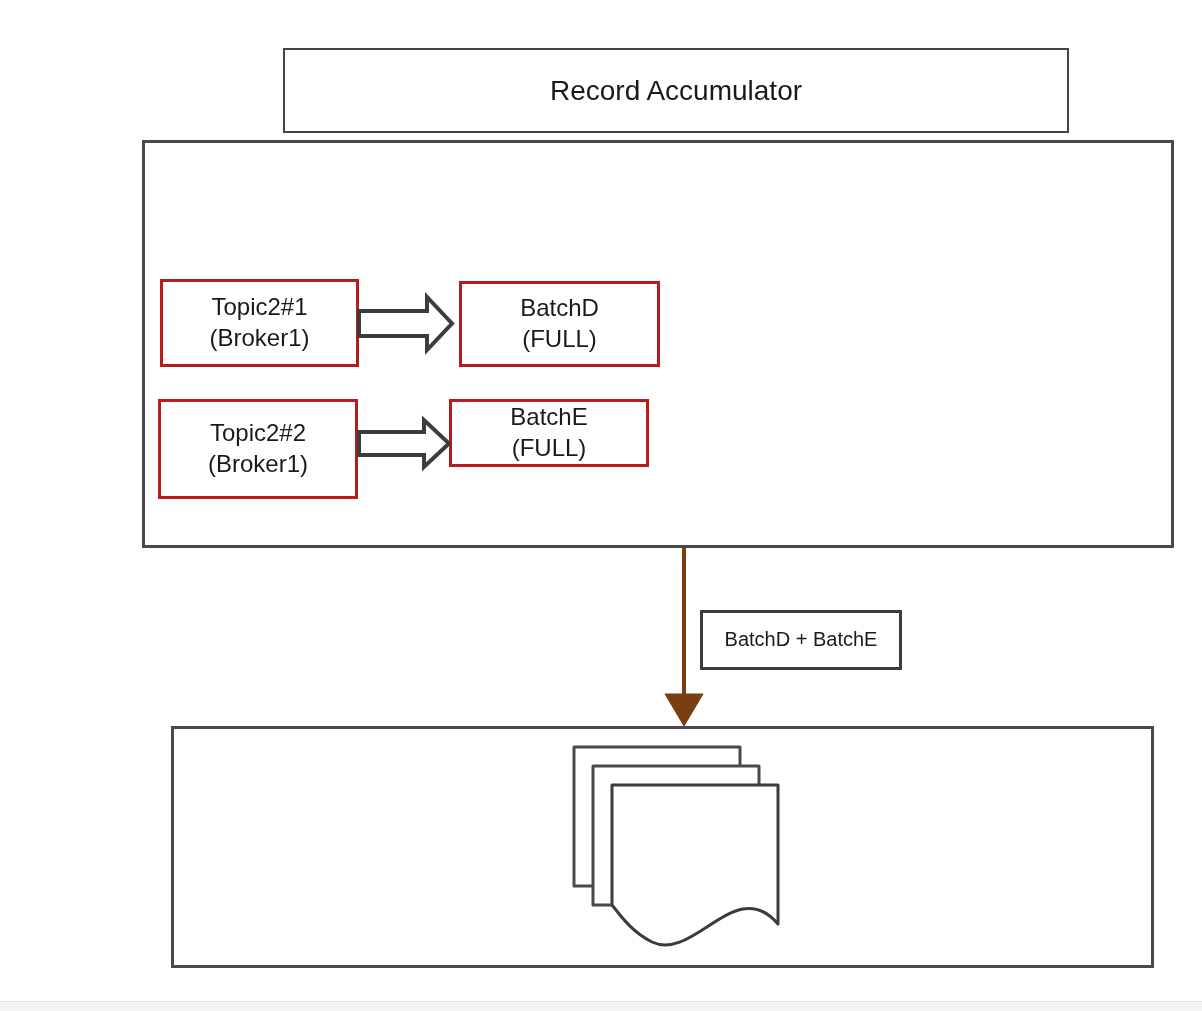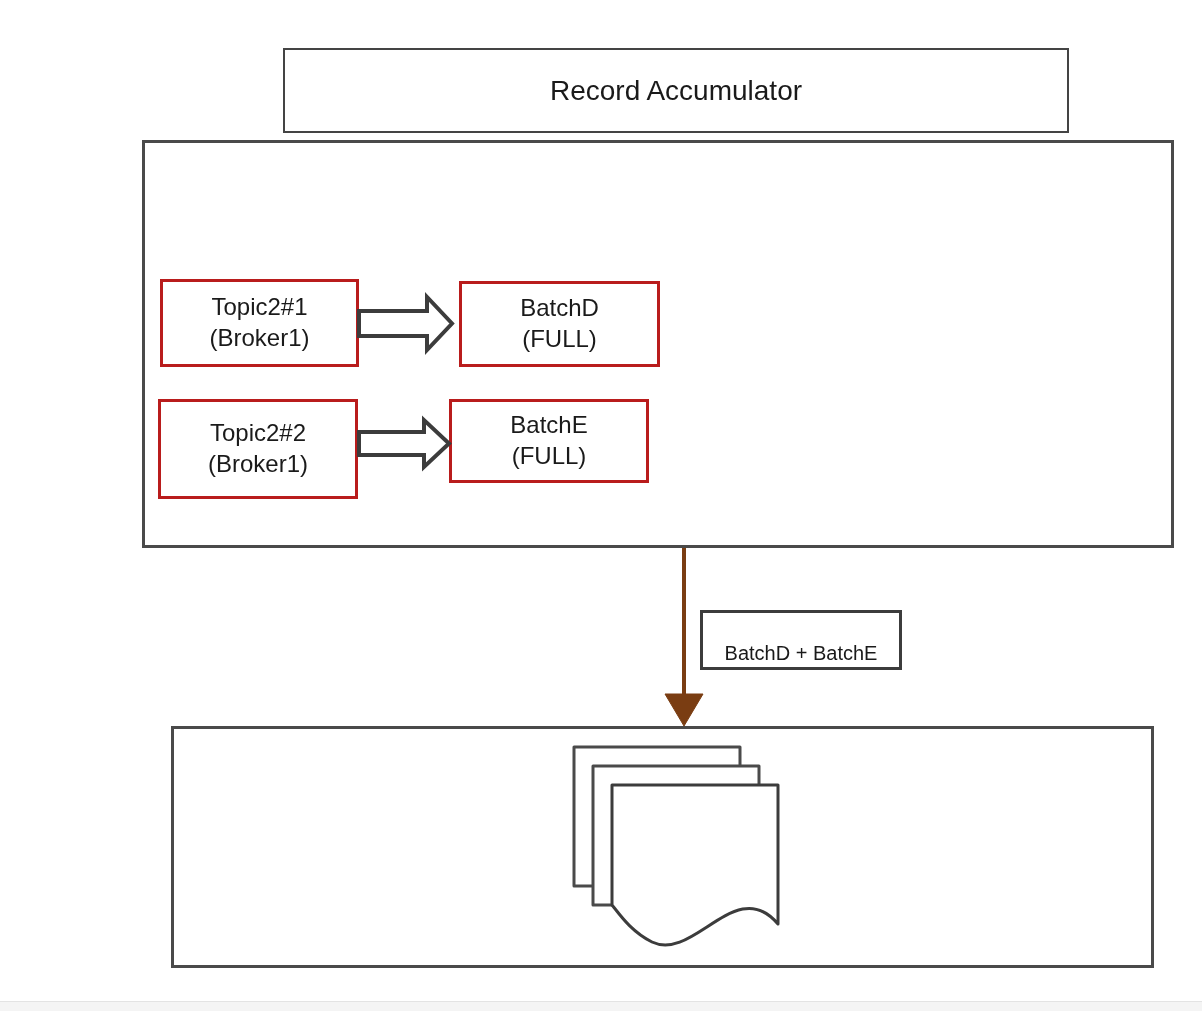--- a/index.html
+++ b/index.html
@@ -62,31 +62,30 @@
   }
 
   
   .node {
     font-size: 24px;
     border: 3px solid #b91c1c;
   }
   #topic-1-box { left: 160px; top: 279px; width: 199px; height: 88px; }
   #batch-d-box { left: 459px; top: 281px; width: 201px; height: 86px; }
   #topic-2-box { left: 158px; top: 399px; width: 200px; height: 100px; }
-  #batch-e-box { left: 449px; top: 399px; width: 200px; height: 84px; }
+  #batch-e-box { left: 449px; top: 399px; width: 200px; height: 68px; }
 
   
   #edge-label-box {
     left: 700px;
     top: 610px;
     width: 202px;
     height: 60px;
     font-size: 20px;
     border: 3px solid #3c3c3c;
-    align-items: flex-end;
   }
 
   .node-line { display: block; }
 
   
   #vector-layer {
     position: absolute;
     left: 0;
     top: 0;
     width: 1202px;

